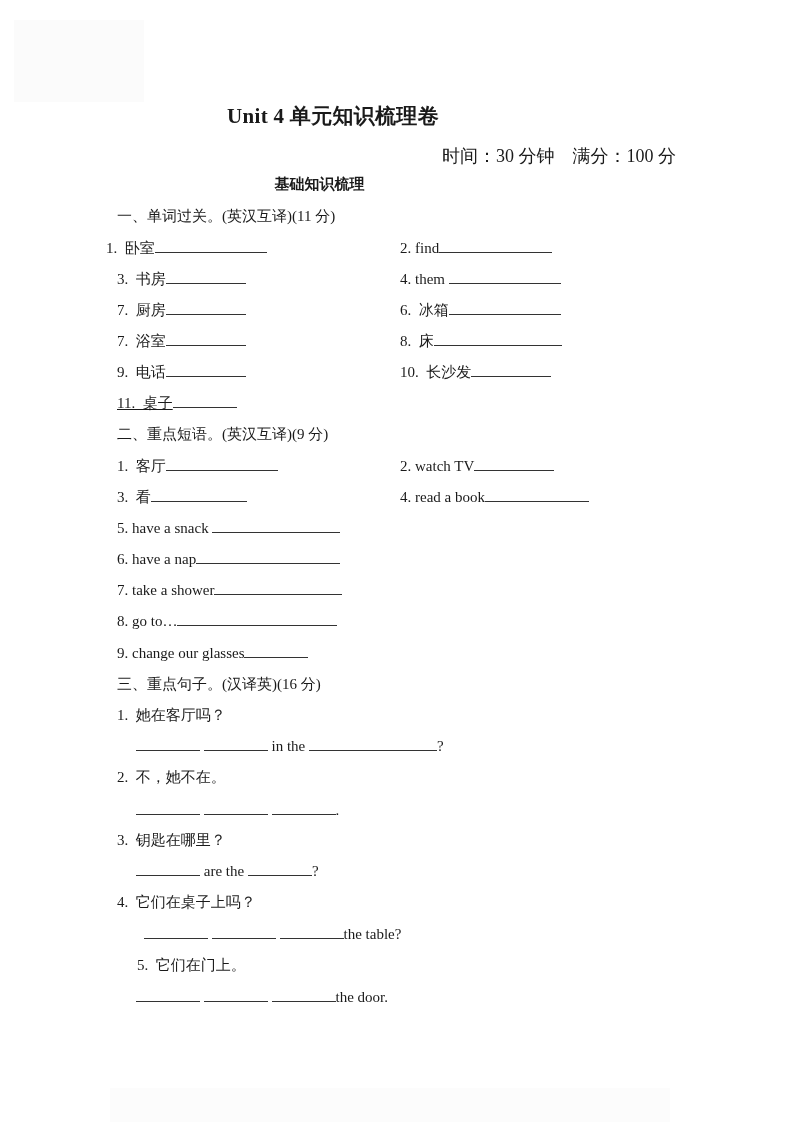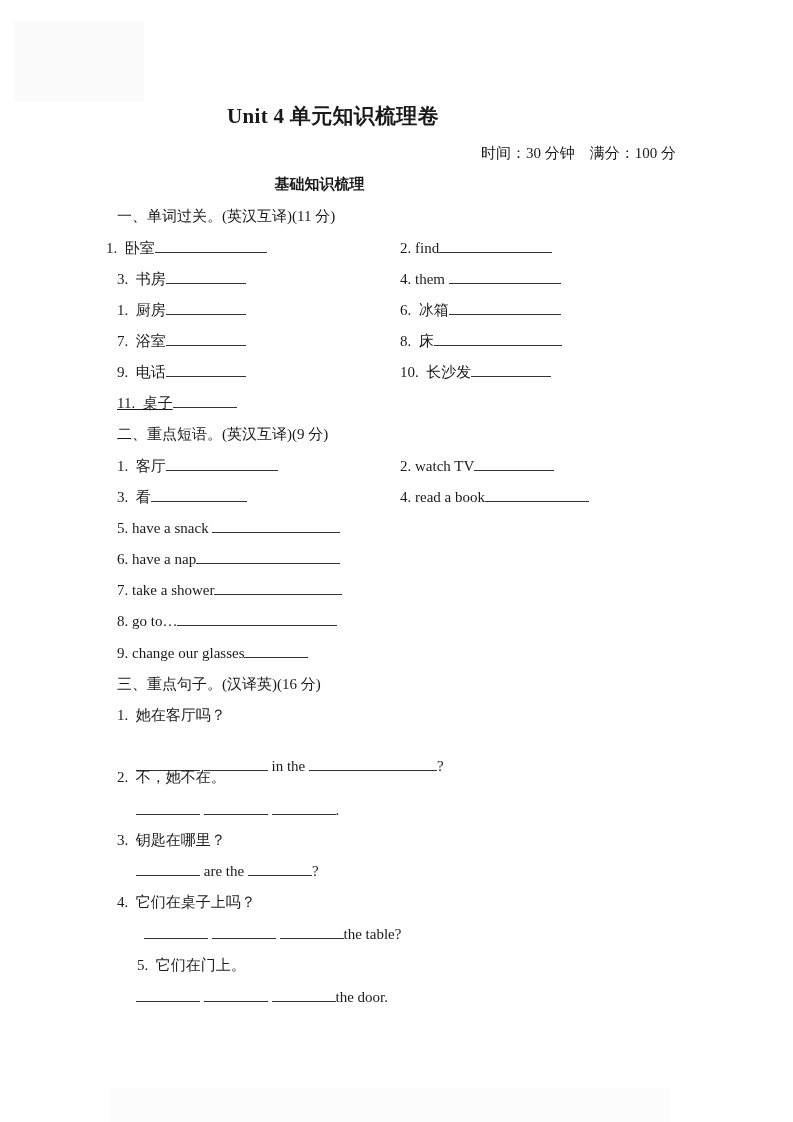--- a/index.html
+++ b/index.html
@@ -38,21 +38,21 @@
       top: 102px;
       text-align: center;
       font-size: 21px;
       font-weight: bold;
       letter-spacing: 0.3px;
     }
     .meta {
       position: absolute;
       top: 144px;
       right: 117px;
-      font-size: 15px;
+      font-size: 18px;
       white-space: pre;
     }
     .subtitle {
       position: absolute;
       left: 0;
       width: 639px;
       top: 175px;
       text-align: center;
       font-size: 15px;
       font-weight: bold;
@@ -81,21 +81,21 @@
 <div class="subtitle">基础知识梳理</div>
 
 <div class="line" style="left:117px; top:206px;">一、单词过关。(英汉互译)(11 分)</div>
 
 <div class="line" style="left:106px; top:238px;"><span>1.  卧室</span><span class="blank" style="width:112px"></span></div>
 <div class="line" style="left:400px; top:238px;"><span>2. find</span><span class="blank" style="width:113px"></span></div>
 
 <div class="line" style="left:117px; top:269px;"><span>3.  书房</span><span class="blank" style="width:80px"></span></div>
 <div class="line" style="left:400px; top:269px;"><span>4. them </span><span class="blank" style="width:112px"></span></div>
 
-<div class="line" style="left:117px; top:300px;"><span>1.  厨房</span><span class="blank" style="width:80px"></span></div>
+<div class="line" style="left:117px; top:300px;"><span>7.  厨房</span><span class="blank" style="width:80px"></span></div>
 <div class="line" style="left:400px; top:300px;"><span>6.  冰箱</span><span class="blank" style="width:112px"></span></div>
 
 <div class="line" style="left:117px; top:331px;"><span>7.  浴室</span><span class="blank" style="width:80px"></span></div>
 <div class="line" style="left:400px; top:331px;"><span>8.  床</span><span class="blank" style="width:128px"></span></div>
 
 <div class="line" style="left:117px; top:362px;"><span>9.  电话</span><span class="blank" style="width:80px"></span></div>
 <div class="line" style="left:400px; top:362px;"><span>10.  长沙发</span><span class="blank" style="width:80px"></span></div>
 
 <div class="line" style="left:117px; top:393px;text-decoration:underline;"><span>11.  桌子</span><span class="blank" style="width:64px"></span></div>
 
@@ -109,21 +109,21 @@
 
 <div class="line" style="left:117px; top:518px;"><span>5. have a snack </span><span class="blank" style="width:128px"></span></div>
 <div class="line" style="left:117px; top:549px;"><span>6. have a nap</span><span class="blank" style="width:144px"></span></div>
 <div class="line" style="left:117px; top:580px;"><span>7. take a shower</span><span class="blank" style="width:128px"></span></div>
 <div class="line" style="left:117px; top:611px;"><span>8. go to…</span><span class="blank" style="width:160px"></span></div>
 <div class="line" style="left:117px; top:643px;"><span>9. change our glasses</span><span class="blank" style="width:64px"></span></div>
 
 <div class="line" style="left:117px; top:674px;">三、重点句子。(汉译英)(16 分)</div>
 
 <div class="line" style="left:117px; top:705px;">1.  她在客厅吗？</div>
-<div class="line" style="left:136px; top:736px;margin-top:20px;"><span class="blank" style="width:64px"></span><span> </span><span class="blank" style="width:64px"></span><span> in the </span><span class="blank" style="width:128px"></span><span>?</span></div>
+<div class="line" style="left:136px; top:736px;"><span class="blank" style="width:64px"></span><span> </span><span class="blank" style="width:64px"></span><span> in the </span><span class="blank" style="width:128px"></span><span>?</span></div>
 
 <div class="line" style="left:117px; top:767px;">2.  不，她不在。</div>
 <div class="line" style="left:136px; top:800px;"><span class="blank" style="width:64px"></span><span> </span><span class="blank" style="width:64px"></span><span> </span><span class="blank" style="width:64px"></span><span>.</span></div>
 
 <div class="line" style="left:117px; top:830px;">3.  钥匙在哪里？</div>
 <div class="line" style="left:136px; top:861px;"><span class="blank" style="width:64px"></span><span> are the </span><span class="blank" style="width:64px"></span><span>?</span></div>
 
 <div class="line" style="left:117px; top:892px;">4.  它们在桌子上吗？</div>
 <div class="line" style="left:144px; top:924px;"><span class="blank" style="width:64px"></span><span> </span><span class="blank" style="width:64px"></span><span> </span><span class="blank" style="width:64px"></span><span>the table?</span></div>
 

